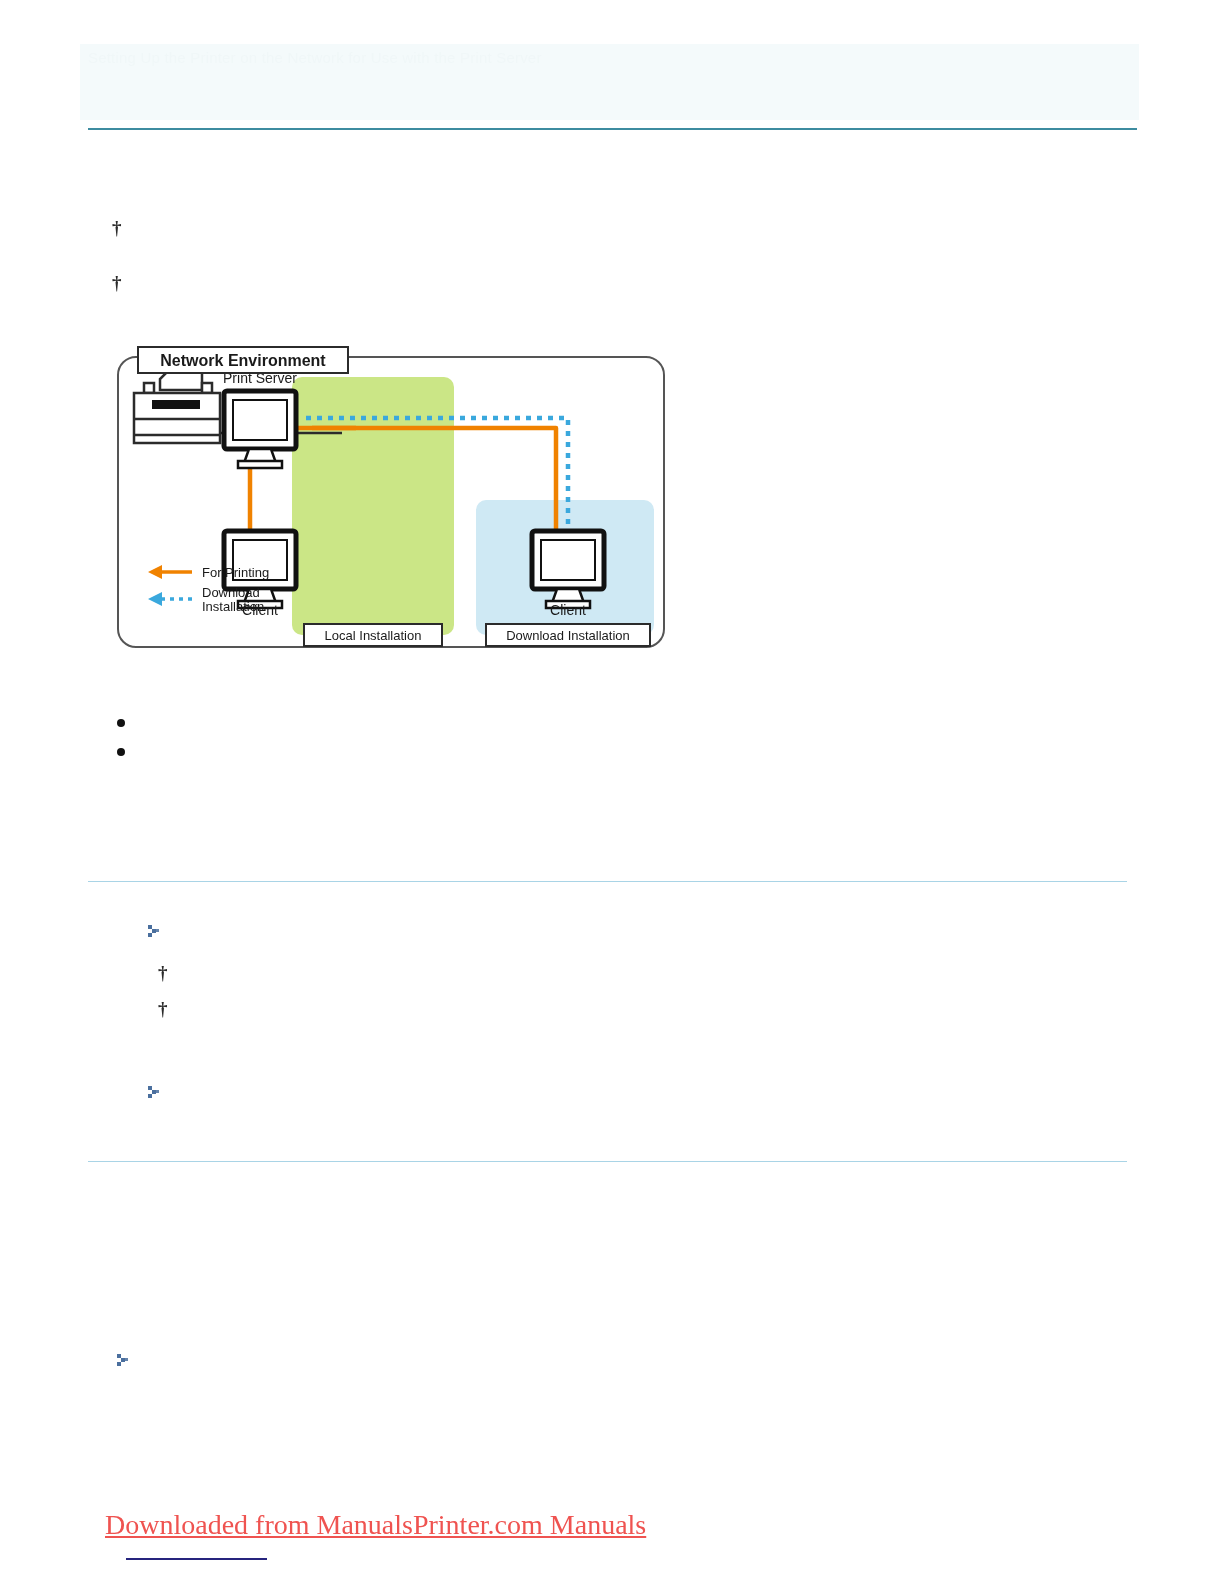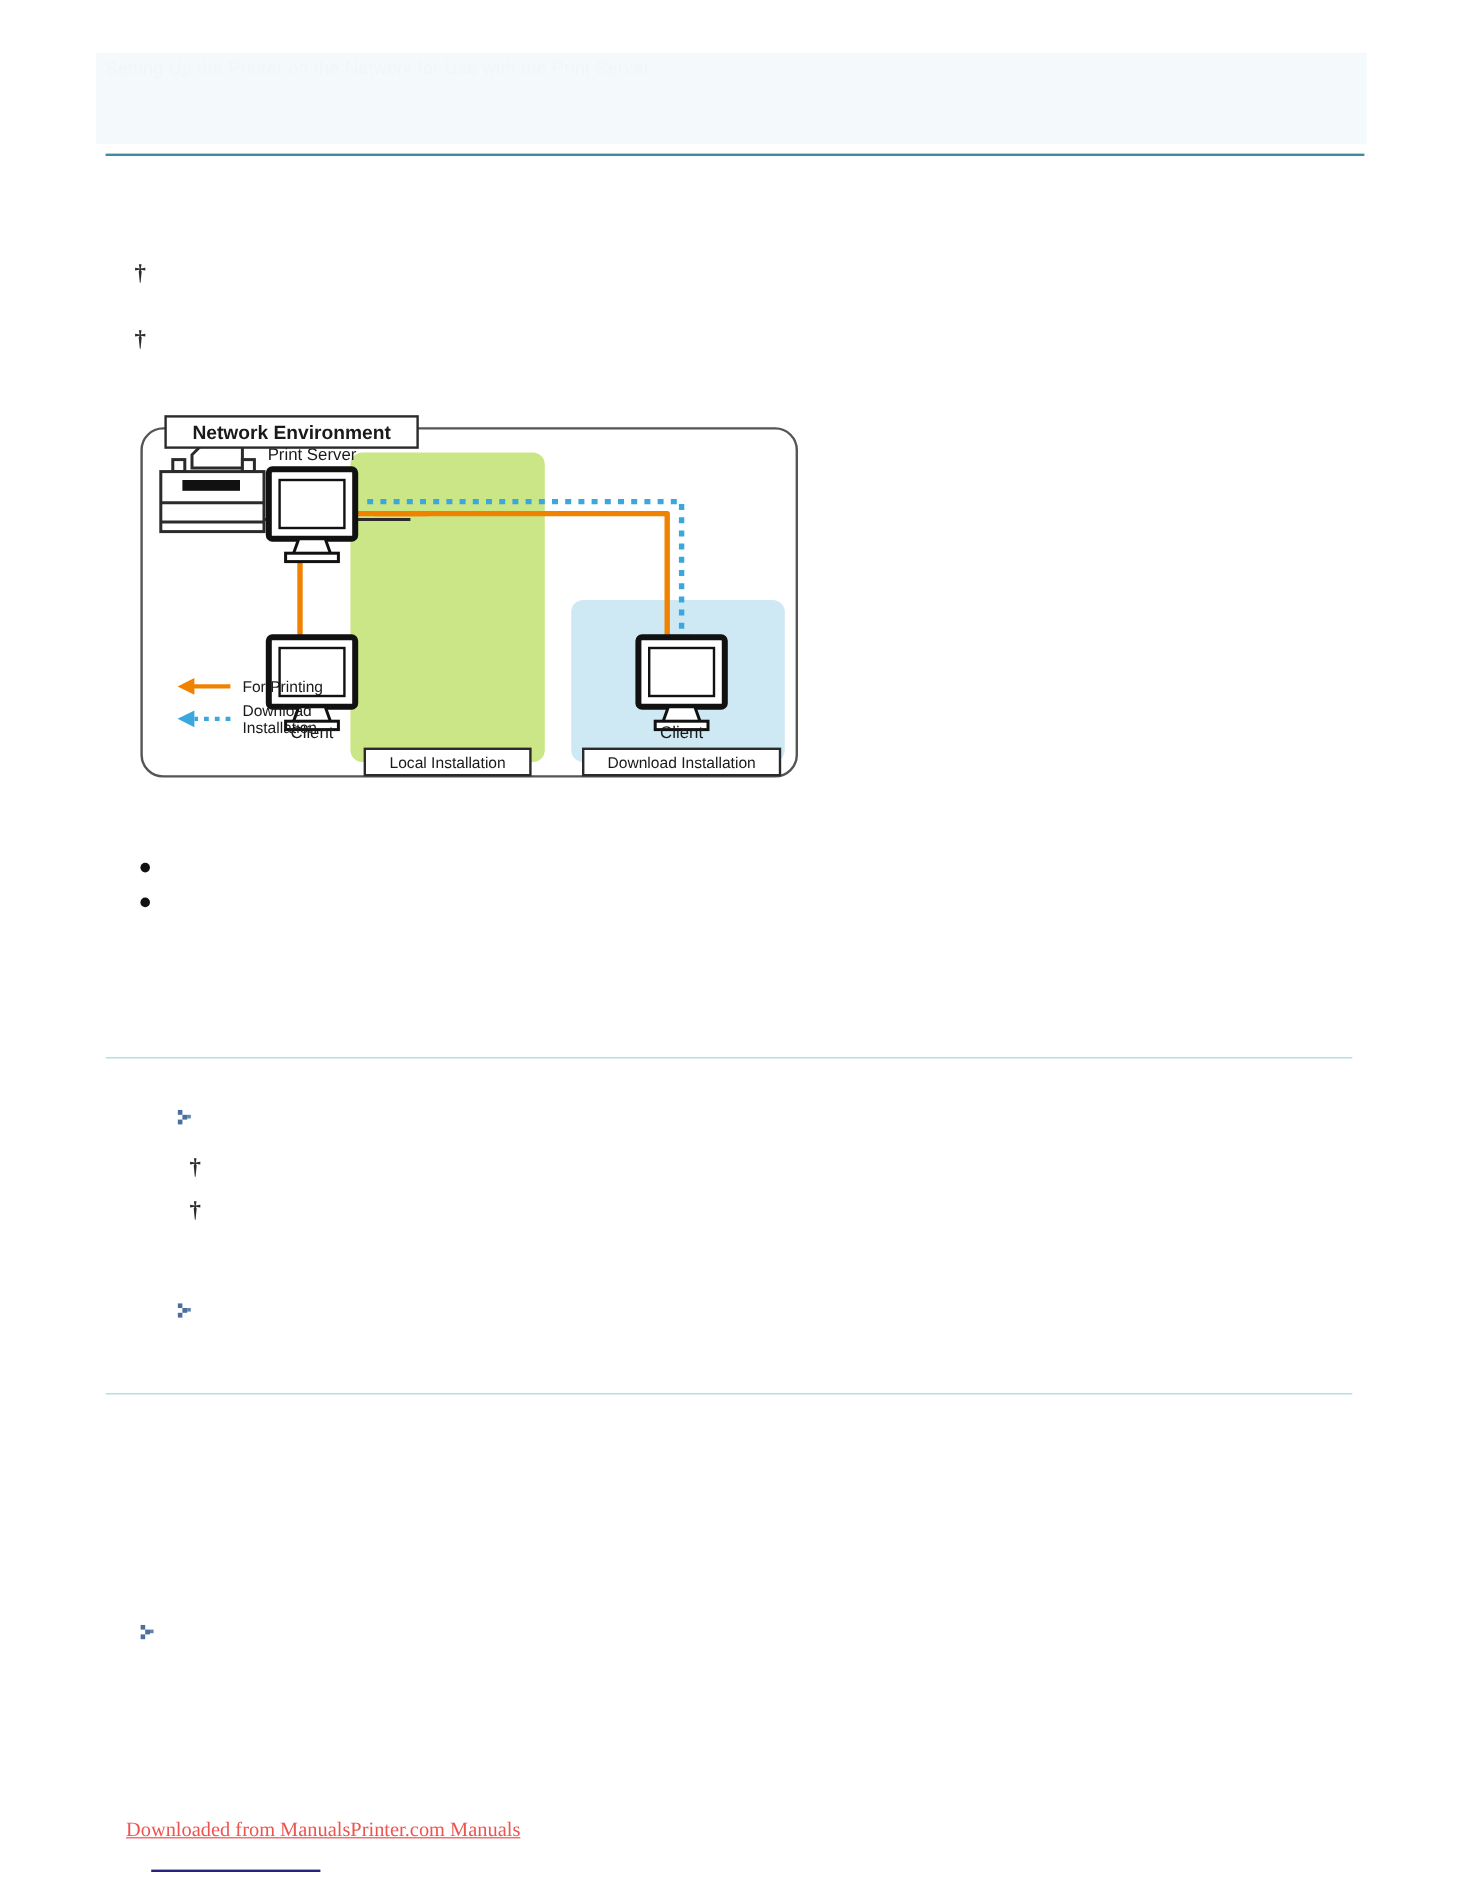--- a/index.html
+++ b/index.html
@@ -87,21 +87,21 @@
     height: 305px;
   }
   .diagram svg { display: block; }
 
   
   .footer-link {
     position: absolute;
     left: 105px;
     top: 1512px;
     font-family: "Liberation Serif", serif;
-    font-size: 17px;
+    font-size: 28px;
     line-height: 25px;
     color: #ef5350;
     text-decoration: underline;
     white-space: nowrap;
   }
   .footer-blue-line {
     position: absolute;
     left: 126px;
     top: 1558px;
     width: 141px;

